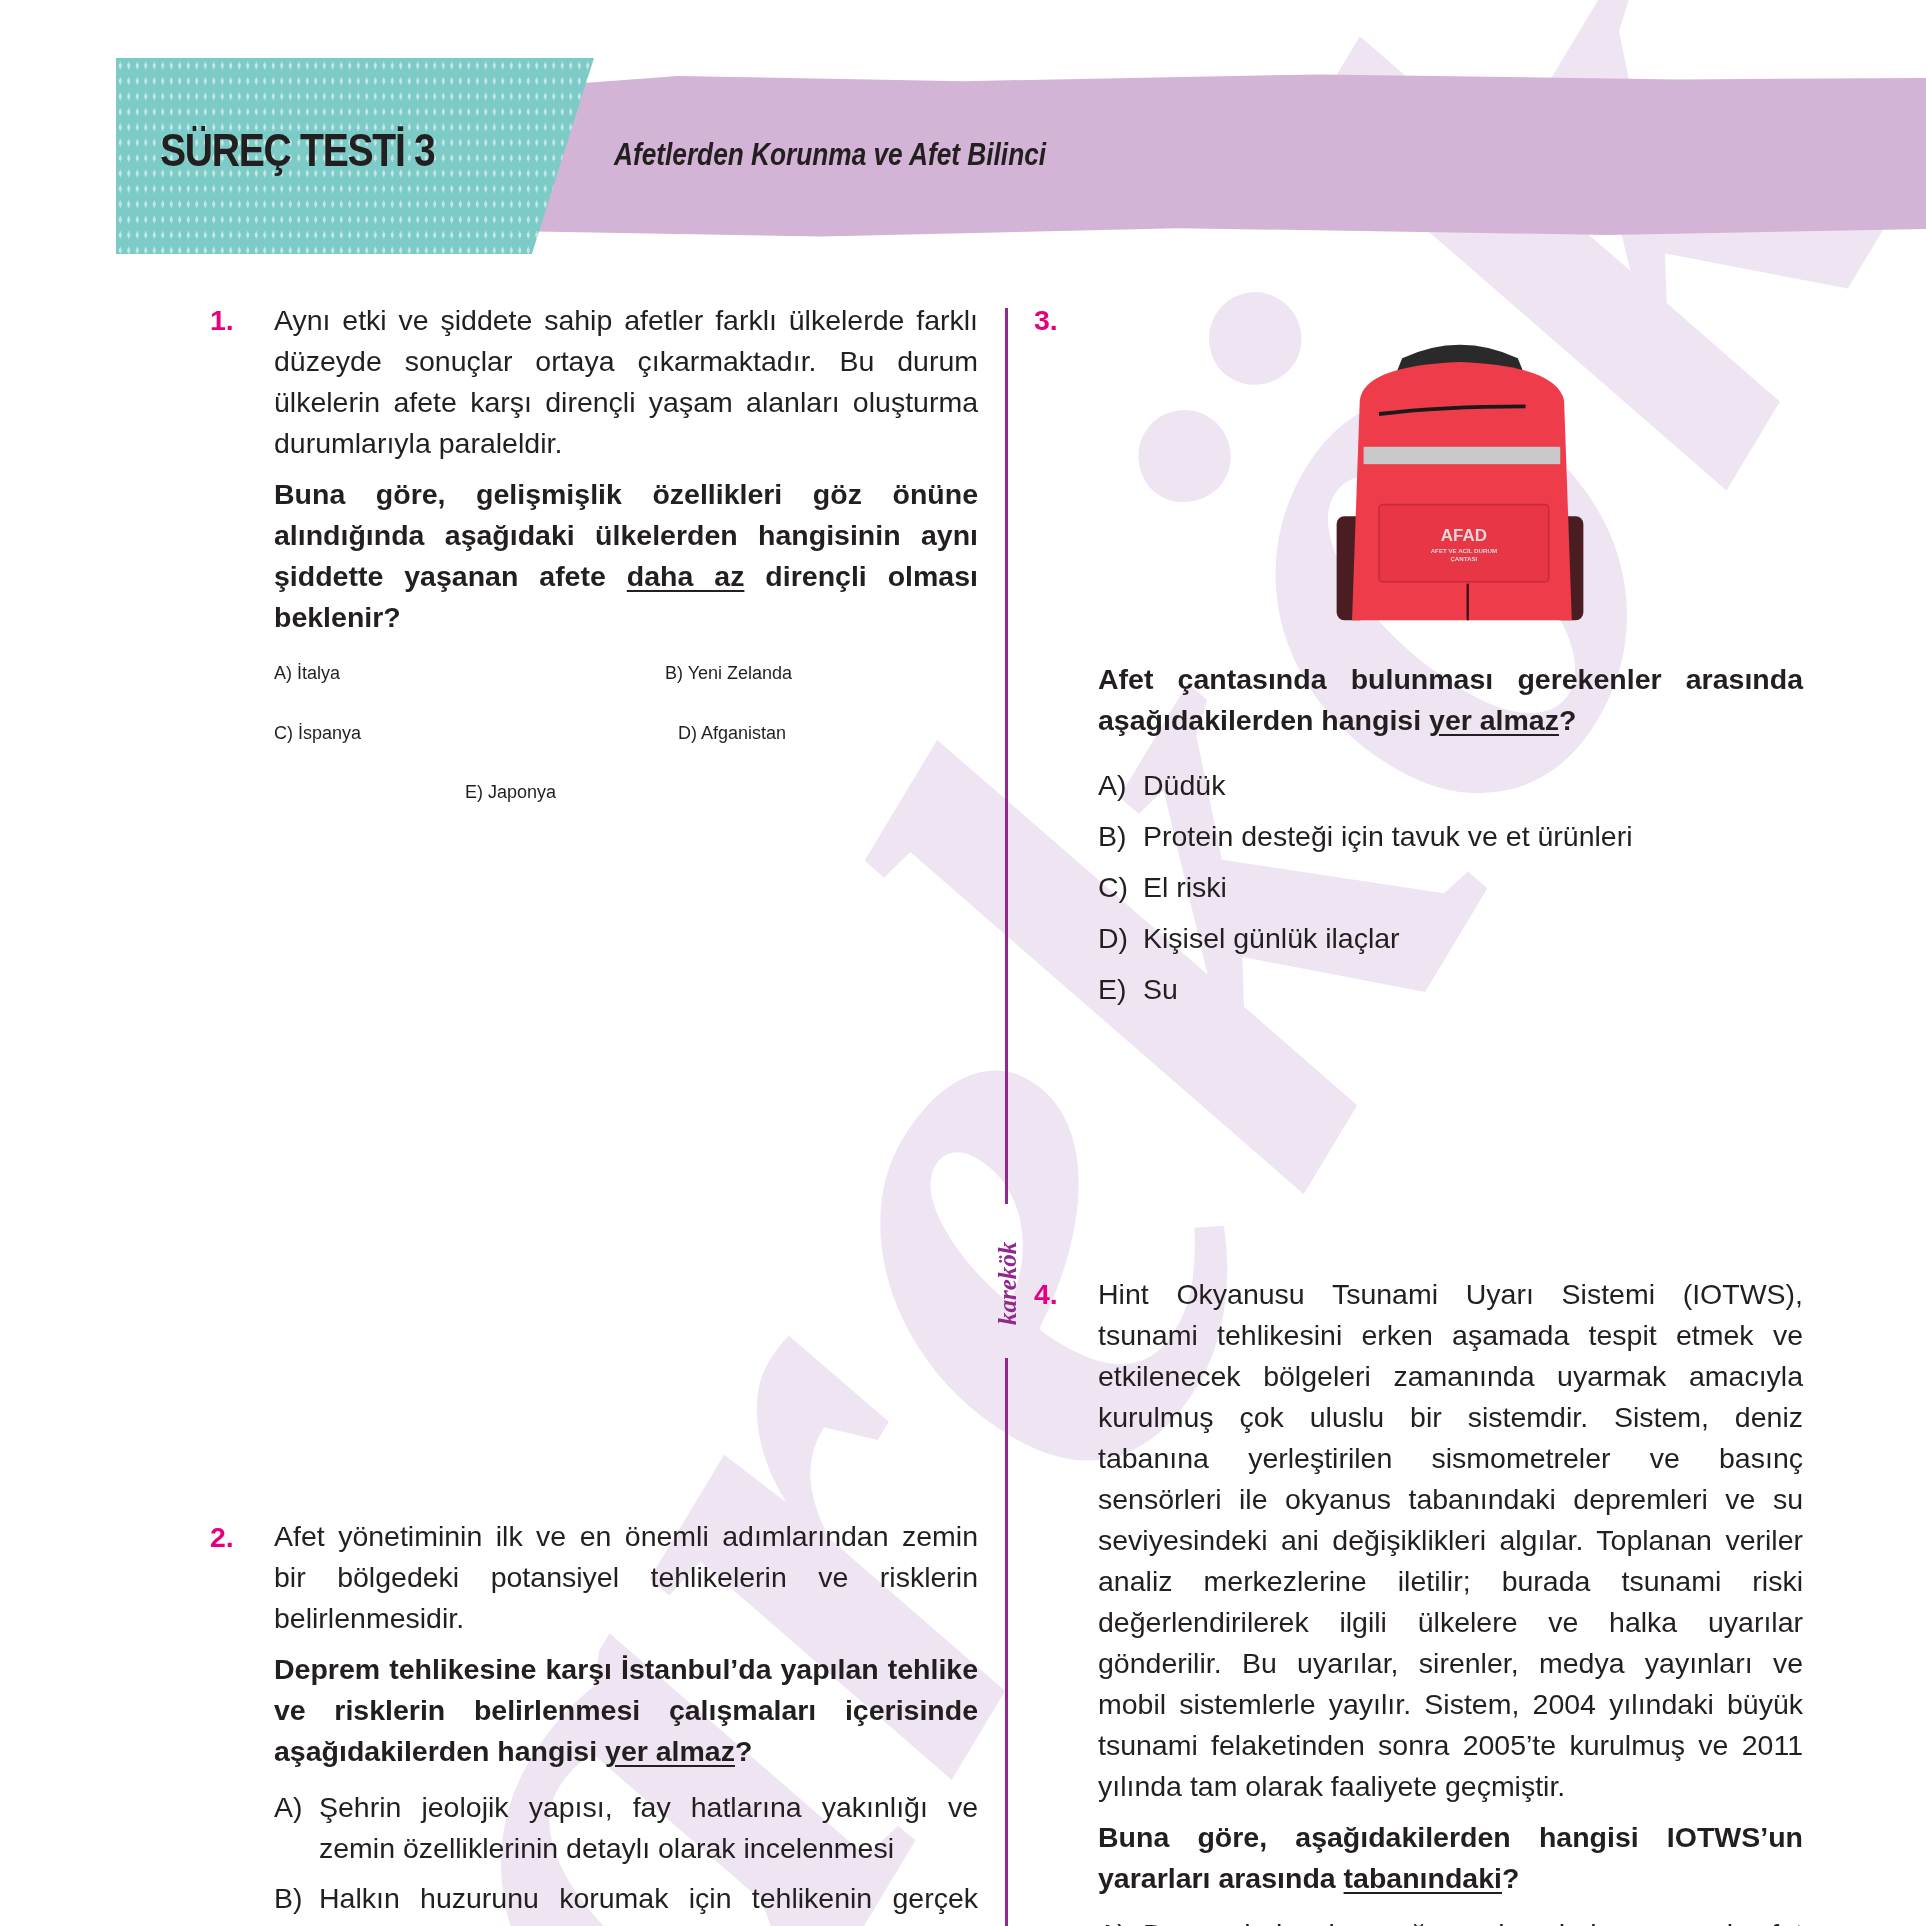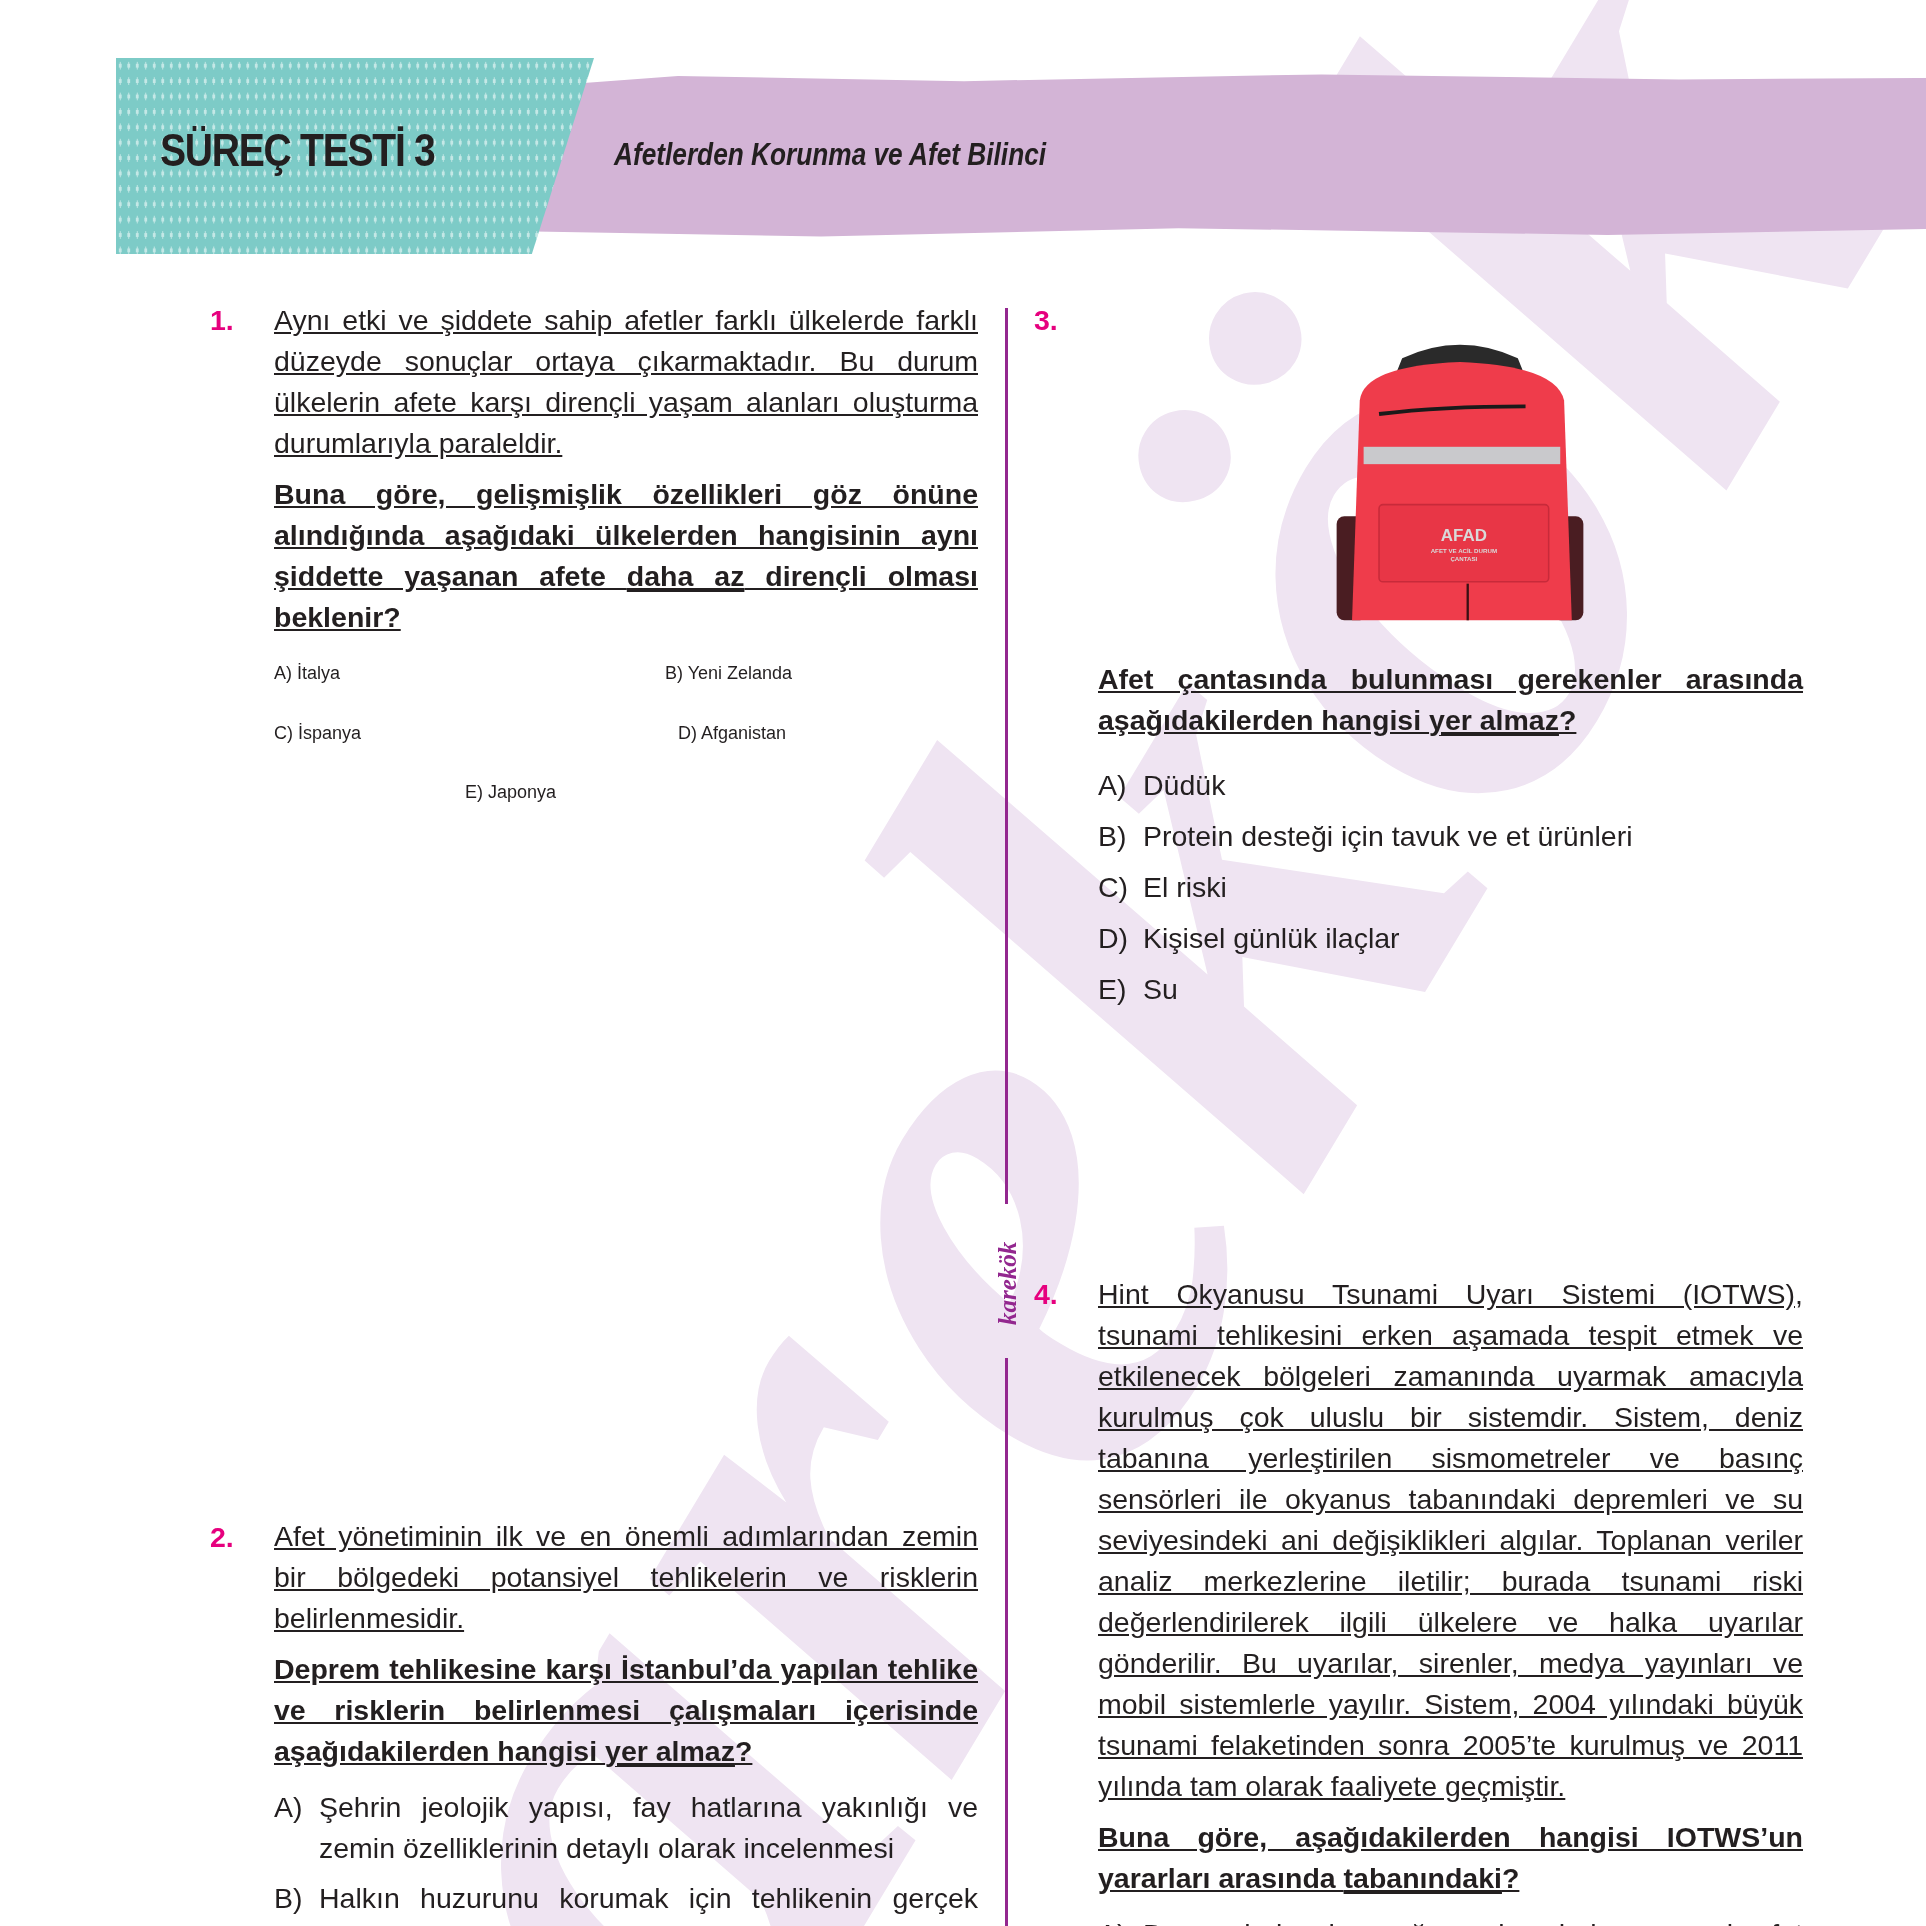--- a/index.html
+++ b/index.html
@@ -23,21 +23,21 @@
   .hdr-title { left:160px; top:123px; font-size:46px; font-weight:bold; letter-spacing:-1.5px; transform:scaleX(0.85);
                transform-origin:0 0; z-index:3; color:#231f20; }
   .hdr-subtitle { left:614px; top:136px; font-size:32px; font-weight:bold; font-style:italic; z-index:3;
                   transform:scaleX(0.82); transform-origin:0 0; color:#231f20; }
 
   
   .col { position:absolute; z-index:2; }
   .col-left { left:274px; width:704px; }
   .col-right { left:1098px; width:705px; }
   .qnum { position:absolute; font-size:28.5px; font-weight:bold; color:#e6007e; z-index:2; }
-  .para { font-size:28.5px; line-height:41px; text-align:justify; margin:0;text-decoration:underline; }
+  .para { font-size:28.5px; line-height:41px; text-align:justify; margin:0; }
   .para.bold { font-weight:bold; margin-top:10px; }
   u { text-decoration-thickness:1.9px; text-underline-offset:3.9px; }
 
   .opts-grid { position:relative; font-size:18px; line-height:41px; }
   .opt-row { display:flex; font-size:28.5px; line-height:41px; }
   .opt-letter { width:45px; flex:none; }
   .opt-text { flex:1; text-align:justify; }
 
   
   .divider-top { left:1005px; top:308px; width:2.7px; height:896px; background:#93278f; z-index:2; }

